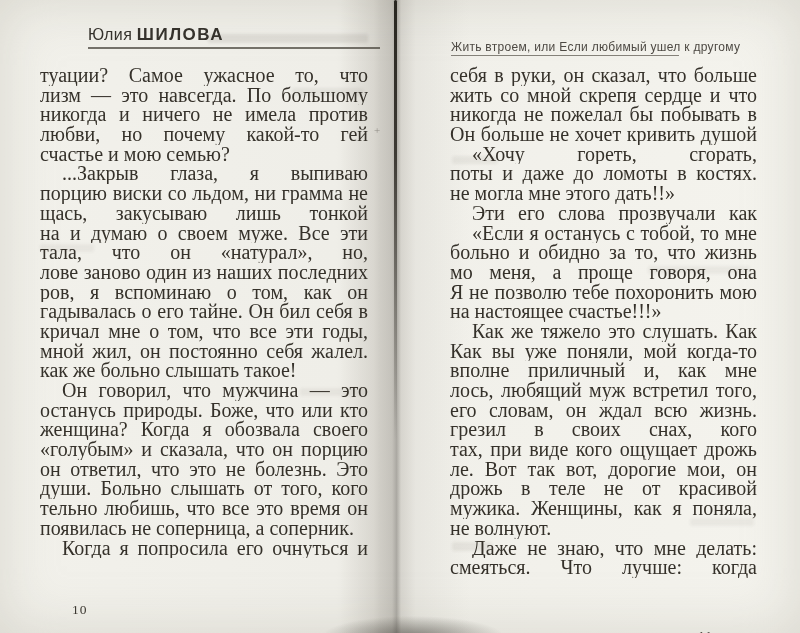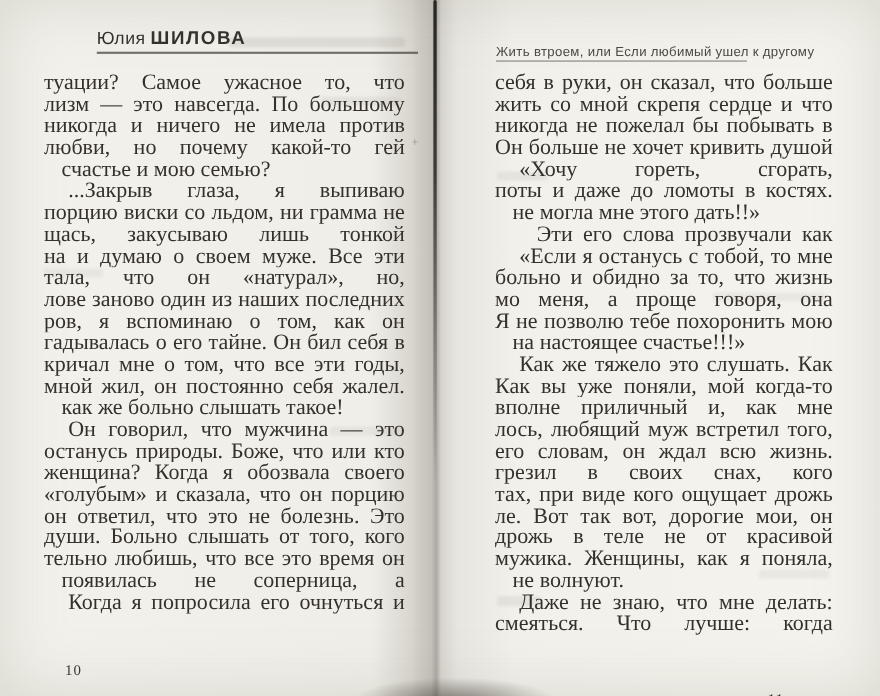--- a/index.html
+++ b/index.html
@@ -52,26 +52,26 @@
     position:absolute;top:66px;
     font-size:20px;line-height:19.7px;color:#35312a;
     text-rendering:optimizeLegibility;
   }
   .textcol.left{left:40px;width:328px;}
   .textcol.right{left:450px;width:307px;}
   .line{
     text-align:justify;text-align-last:justify;
     white-space:normal;overflow:hidden;max-height:19.7px;
   }
-  .line.end{text-align-last:auto;margin-left:16px;}
+  .line.end{text-align-last:auto;}
   .line.indent{text-indent:22px;}
   .pagenum{
     position:absolute;font-size:13.5px;color:#3c3831;letter-spacing:1px;
   }
-  .pagenum.left{left:59px;top:602px;text-align:right;}
+  .pagenum.left{left:72px;top:602px;text-align:right;}
   .pagenum.right{left:698px;top:604px;margin-top:24px;}
   
   .smudge{position:absolute;background:rgba(120,114,103,0.14);filter:blur(1.6px);border-radius:2px;}
   .stray{position:absolute;left:374px;top:124px;font-size:11px;color:rgba(90,86,78,0.55);}
 </style>
 </head>
 <body>
 
 <div class="photo">
 

